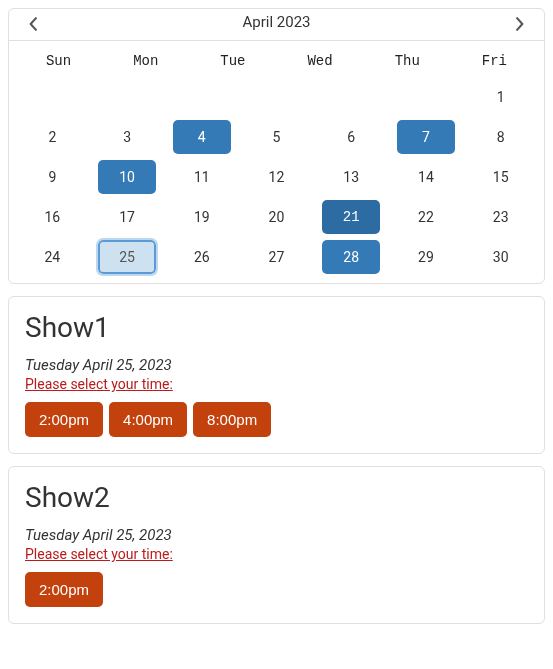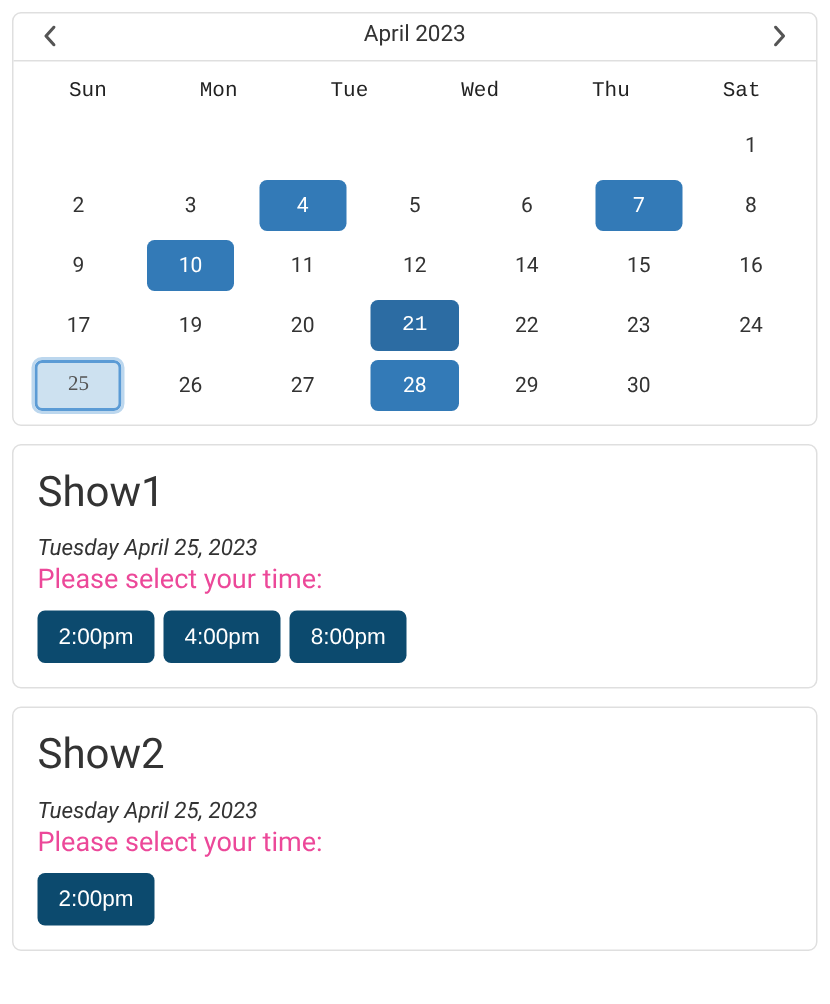--- a/index.html
+++ b/index.html
@@ -88,21 +88,20 @@
       color: #fff;
       width: 78%;
       font-family: Liberation Mono, monospace;
     }
     .day-cell.selected .day-inner {
       background: #cde1f0;
       color: #555;
       border: 2px solid #5b9bd5;
       outline: 2px solid #bcd7ee;
       width: 78%;
-      font-family: Liberation Serif, serif;
     }
     .show-card {
       border: 1px solid #dfdfdf;
       border-radius: 6px;
       background: #fff;
       padding: 14px 16px 16px 16px;
       margin-bottom: 12px;
     }
     .show-title {
       font-size: 28px;
@@ -110,31 +109,32 @@
       color: #333;
       margin-bottom: 12px;
     }
     .show-date {
       font-size: 15px;
       color: #333;
       margin-bottom: 2px;
       font-style: italic;
     }
     .show-instr {
-      font-size: 18px;
-      color: #ec4899;
+      font-size: 14px;
+      color: #b91c1c;
       margin-bottom: 10px;
+      text-decoration: underline;
     }
     .time-buttons {
       display: flex;
       gap: 6px;
       flex-wrap: wrap;
     }
     .time-btn {
-      background: #0c4a6e;
+      background: #c2410c;
       color: #fff;
       border: none;
       border-radius: 5px;
       padding: 9px 14px;
       font-size: 15px;
       cursor: pointer;
     }
   </style>
 </head>
 <body>
@@ -156,21 +156,21 @@
           </svg>
       </span>
     </button>
   </div>
   <div class="weekdays" id="weekdays">
       <div class="weekday">Sun</div>
       <div class="weekday">Mon</div>
       <div class="weekday">Tue</div>
       <div class="weekday">Wed</div>
       <div class="weekday">Thu</div>
-      <div class="weekday">Sat</div>
+      <div class="weekday">Fri</div>
     </div>
   <div class="days-grid" id="days-grid">
       <div class="day-cell"></div>
       <div class="day-cell"></div>
       <div class="day-cell"></div>
       <div class="day-cell"></div>
       <div class="day-cell"></div>
       <div class="day-cell"></div>
       <div class="day-cell plain">
         <div class="day-inner">1</div>
@@ -200,20 +200,23 @@
         <div class="day-inner">9</div>
       </div>
       <div class="day-cell available">
         <div class="day-inner">10</div>
       </div>
       <div class="day-cell plain">
         <div class="day-inner">11</div>
       </div>
       <div class="day-cell plain">
         <div class="day-inner">12</div>
+      </div>
+      <div class="day-cell plain">
+        <div class="day-inner">13</div>
       </div>
       <div class="day-cell plain">
         <div class="day-inner">14</div>
       </div>
       <div class="day-cell plain">
         <div class="day-inner">15</div>
       </div>
       <div class="day-cell plain">
         <div class="day-inner">16</div>
       </div>

